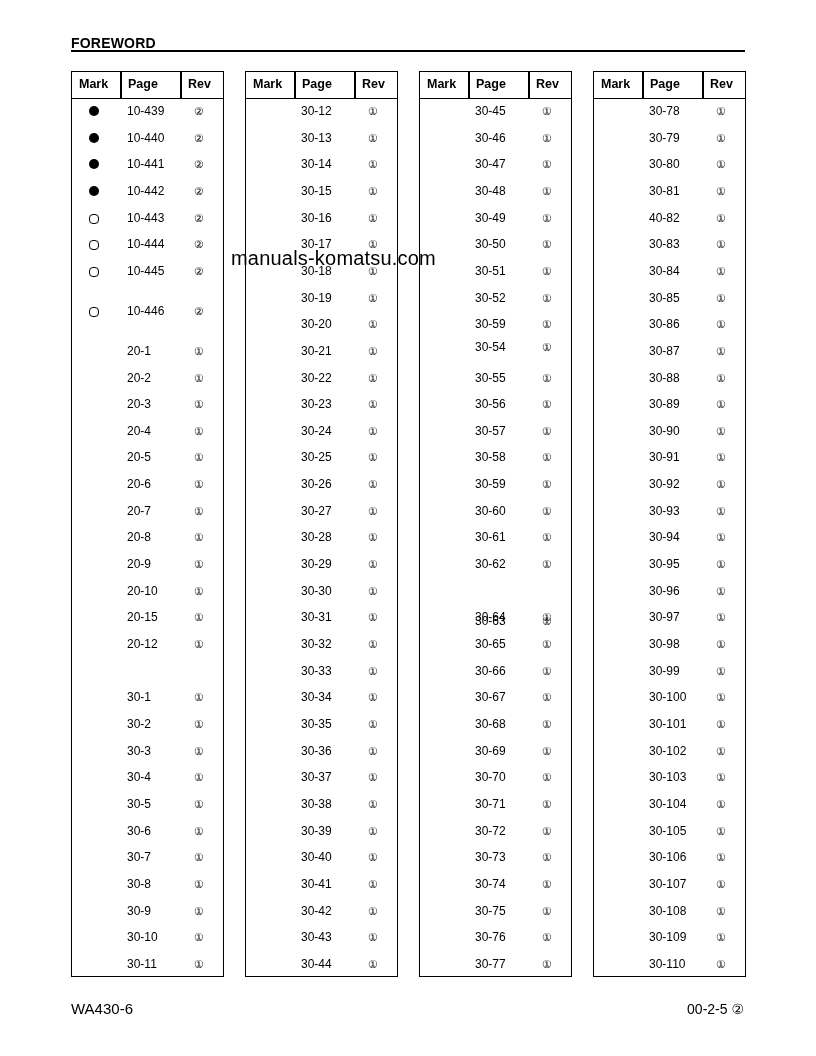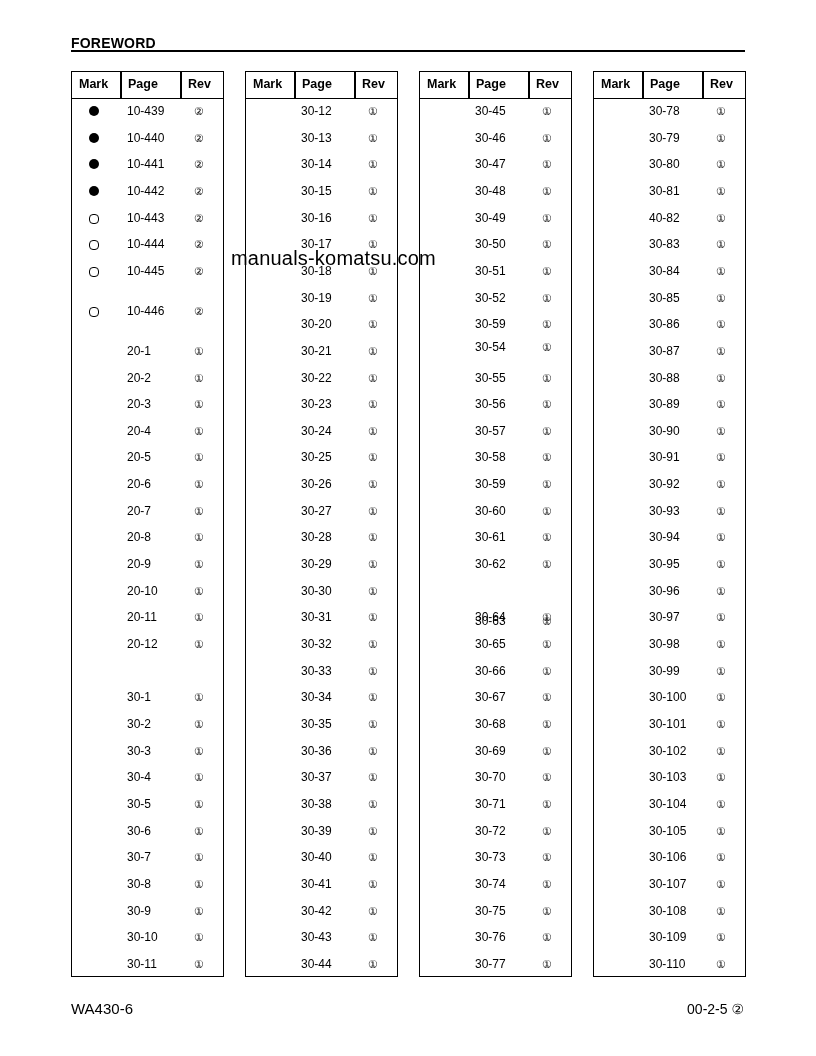--- a/index.html
+++ b/index.html
@@ -114,21 +114,21 @@
       </div>
       <div class="row" style="top: 484.05px;">
         <span class="page">20-9</span>
         <span class="rev">①</span>
       </div>
       <div class="row" style="top: 510.7px;">
         <span class="page">20-10</span>
         <span class="rev">①</span>
       </div>
       <div class="row" style="top: 537.35px;">
-        <span class="page">20-11</span>
+        <span class="page">20-15</span>
         <span class="rev">①</span>
       </div>
       <div class="row" style="top: 564px;">
         <span class="page">20-12</span>
         <span class="rev">①</span>
       </div>
       <div class="row" style="top: 590.65px;">
         <span class="page"></span>
         <span class="rev"></span>
       </div>

